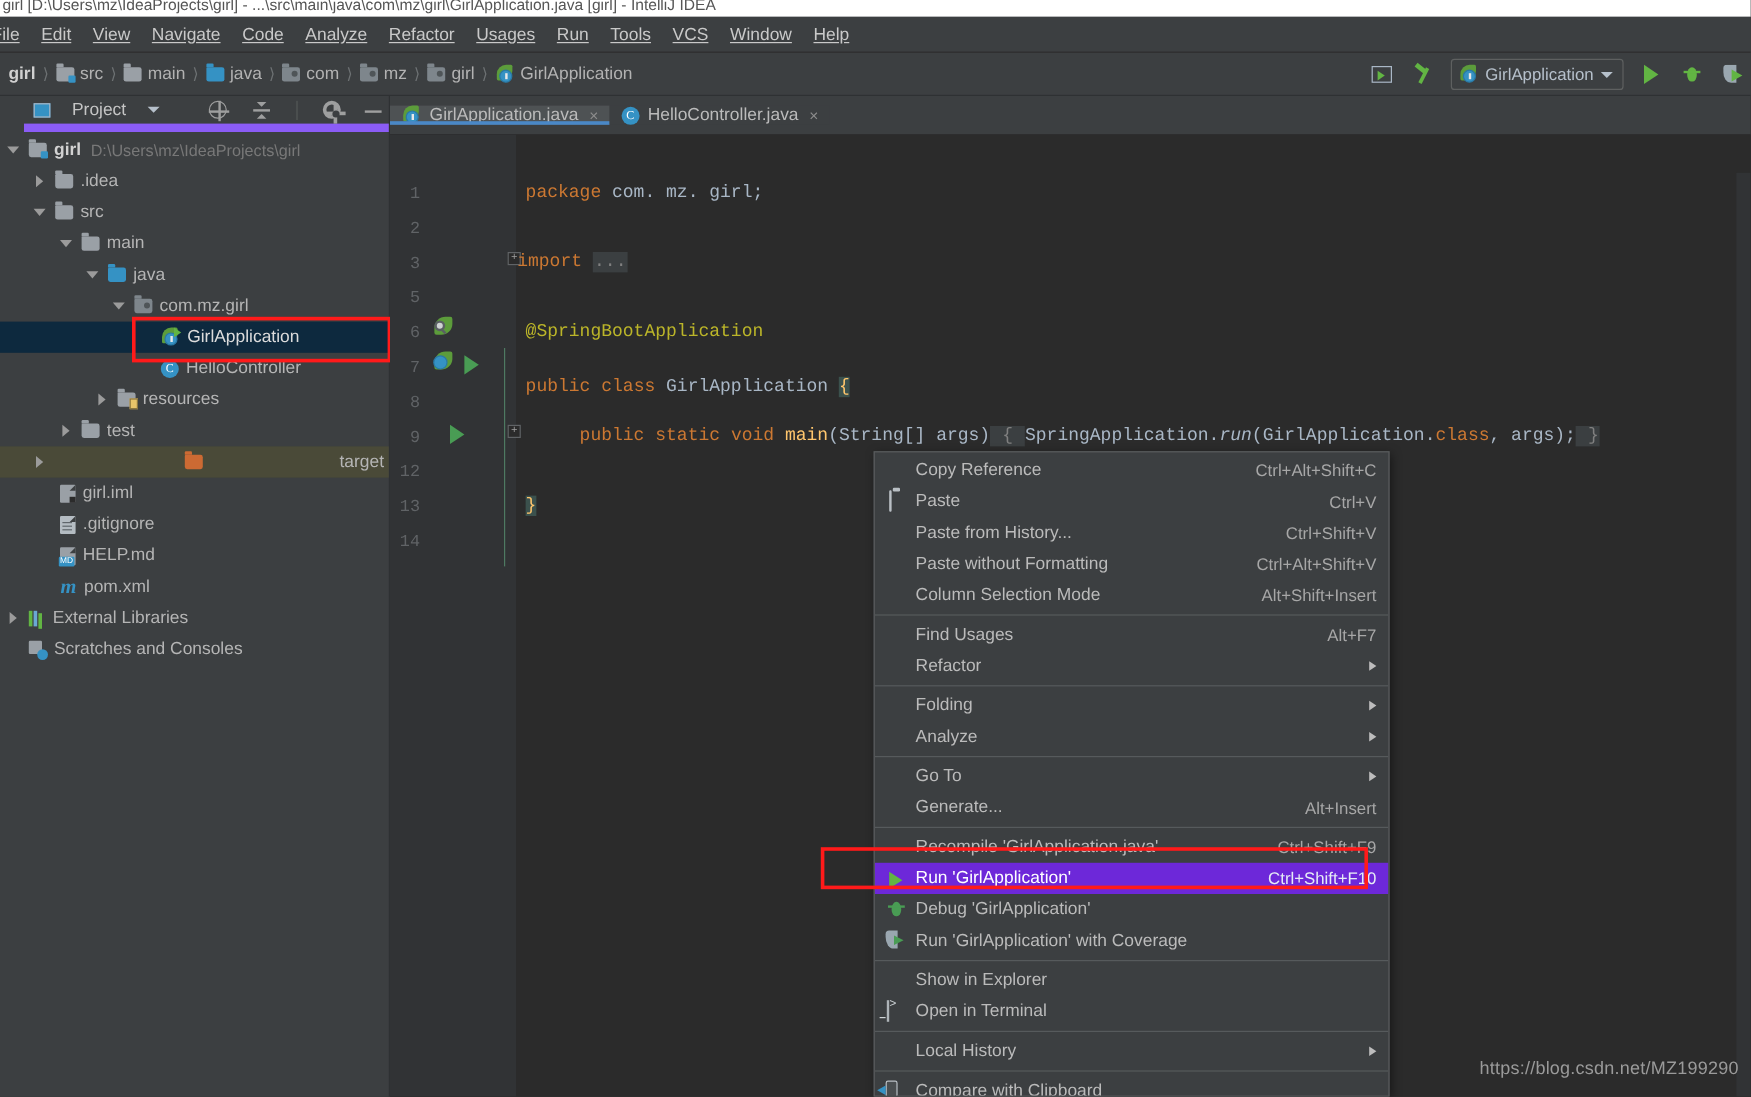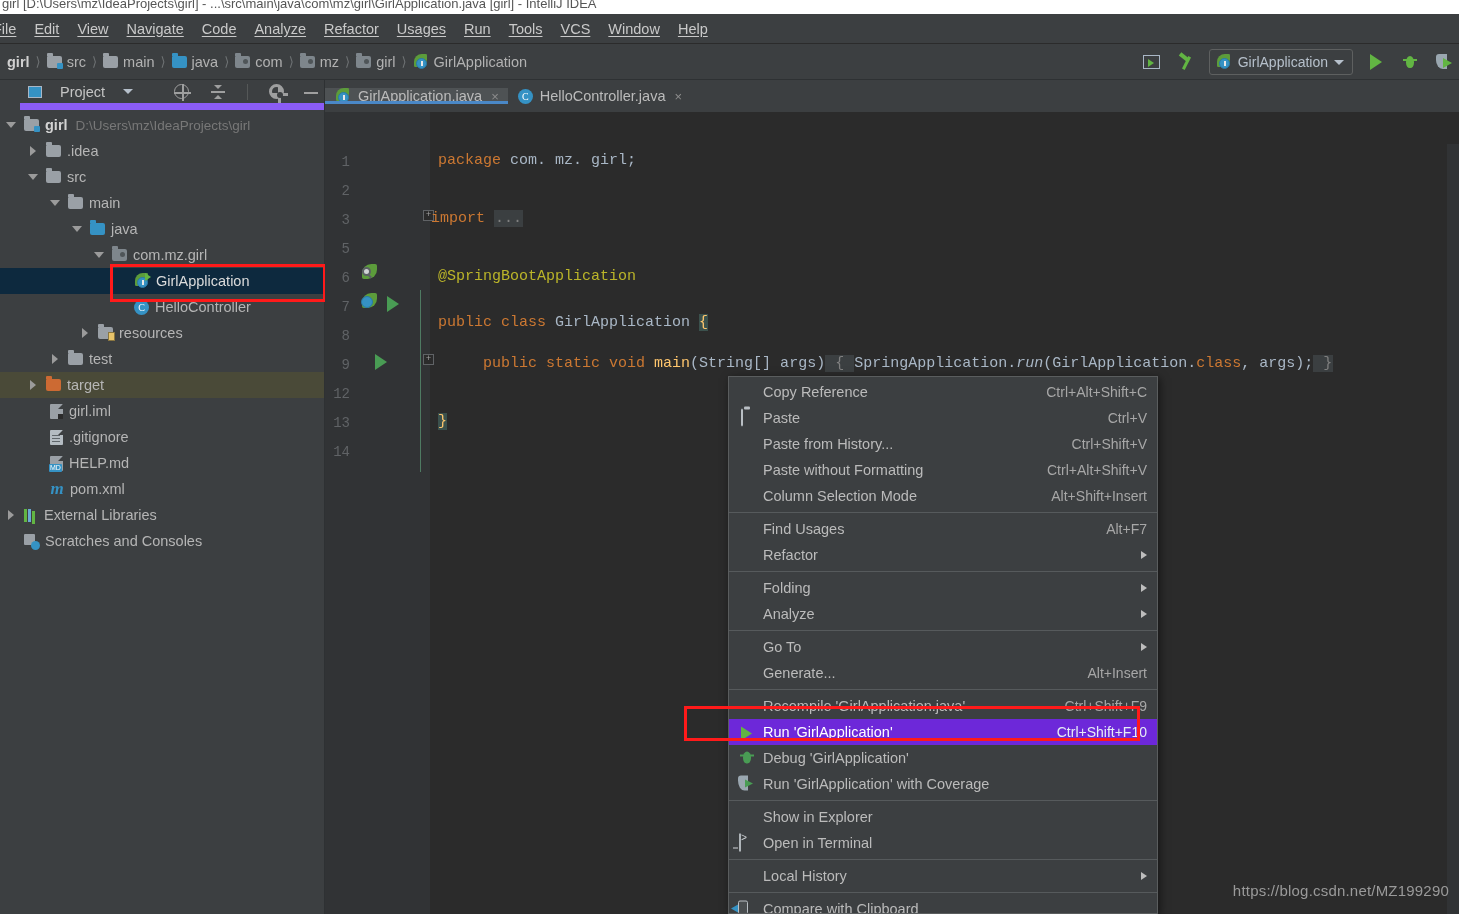--- a/index.html
+++ b/index.html
@@ -107,21 +107,21 @@
   .ic-gear{width:15px;height:15px;border-radius:50%;border:3px solid #b0b0b0;box-sizing:border-box;margin:1px;}
   .ic-gear:before{content:"";position:absolute;left:6px;top:-1px;width:3px;height:17px;background:#b0b0b0;}
   .ic-gear:after{content:"";position:absolute;left:-1px;top:6px;width:17px;height:3px;background:#b0b0b0;}
   .ic-gear b{position:absolute;left:4.5px;top:4.5px;width:6px;height:6px;border-radius:50%;background:#3c3f41;z-index:2;}
   .ic-min{width:15px;height:15px;}
   .ic-min:before{content:"";position:absolute;left:1px;top:8px;width:14px;height:1.6px;background:#b0b0b0;}
   .sep-v{width:1px;height:16px;background:#555858;margin:0 2px;}
   #tree{padding-top:2px;}
   .trow{height:26px;display:flex;align-items:center;gap:6px;padding-right:4px;white-space:nowrap;font-size:14.5px;color:#b5b5b5;position:relative;}
   .trow.selected{background:#0d293e;}
-  .trow.hl-target{background:#4a4a38;}
+  .trow.hl-target{background:#4a4a38;justify-content:space-between;}
   .arr{width:12px;height:12px;flex:none;position:relative;}
   .arr.right:after{content:"";position:absolute;left:2px;top:1px;border-left:6px solid #9b9b9b;border-top:5px solid transparent;border-bottom:5px solid transparent;}
   .arr.down:after{content:"";position:absolute;left:0px;top:3px;border-top:6px solid #9b9b9b;border-left:5px solid transparent;border-right:5px solid transparent;}
   .tpath{color:#787878;font-size:13.5px;margin-left:2px;}
   .fileicon{width:13px;height:15px;background:#9aa0a6;flex:none;position:relative;border-radius:1px;}
   .fileicon:after{content:"";position:absolute;right:0;top:0;border-left:5px solid transparent;border-bottom:5px solid #3c3f41;}
   .fileicon.txtlines{background:#b4bcc2;}
   .fileicon.txtlines:before{content:"";position:absolute;left:2px;top:5px;width:8px;height:1px;background:#5f666b;box-shadow:0 3px 0 #5f666b,0 6px 0 #5f666b;}
   .fileicon.iml:before{content:"";position:absolute;right:0px;bottom:0px;width:5px;height:5px;background:#2b2b2b;}
   .fileicon.md:before{content:"MD";position:absolute;left:-1px;bottom:-1px;font-size:7px;background:#3592c4;color:#fff;padding:0 1px;line-height:8px;border-radius:1px;}

